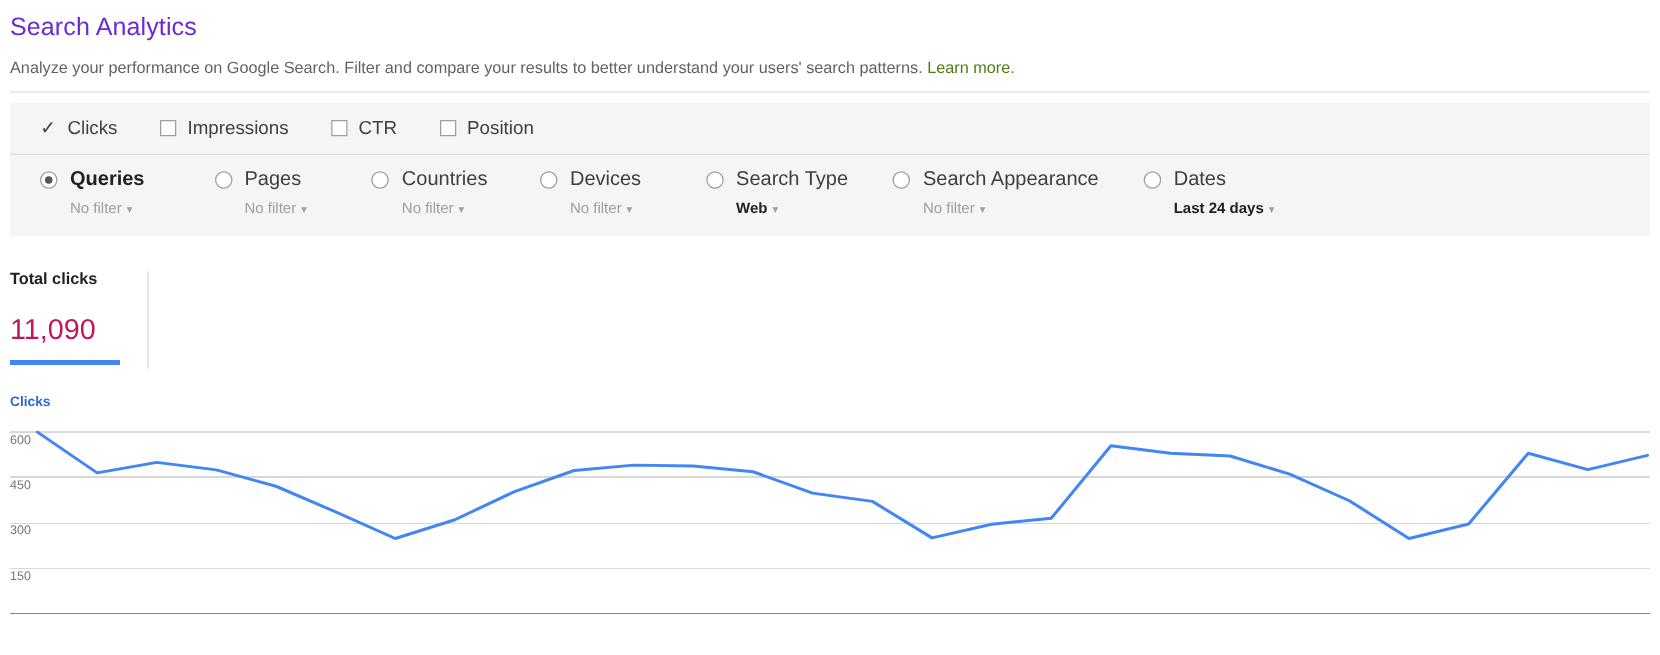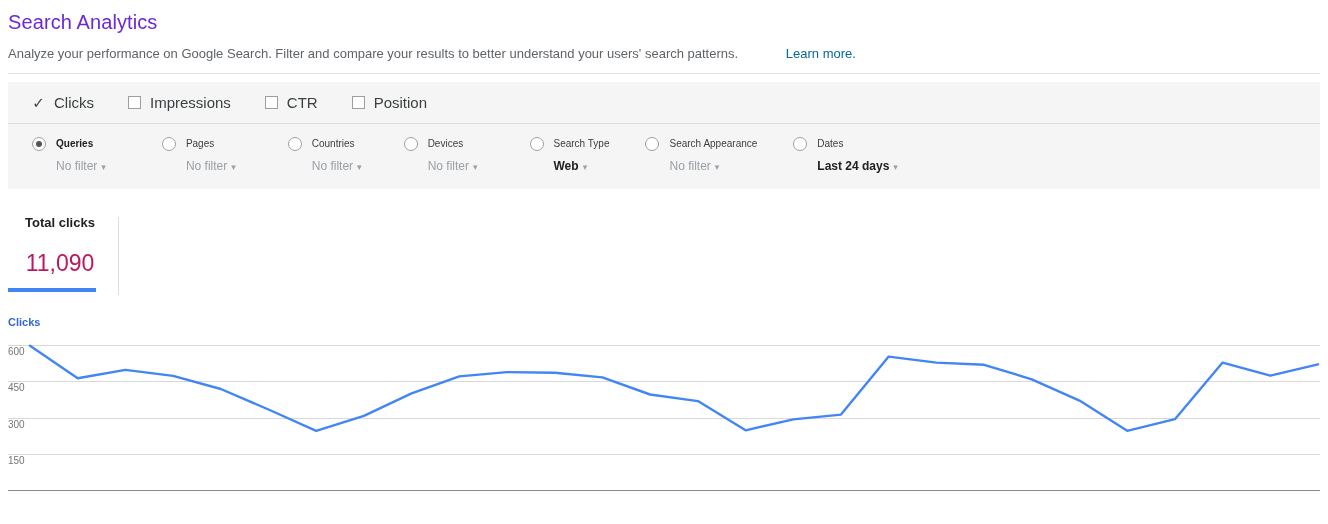--- a/index.html
+++ b/index.html
@@ -29,24 +29,23 @@
     line-height: 24px;
     margin: 0;
   }
   .page-subtitle {
     font-size: 13px;
     color: #5f6368;
     line-height: 16px;
     margin-top: 12px;
   }
   .learn-more-link {
-    color: #0369a1;
+    color: #4d7c0f;
     text-decoration: none;
     cursor: pointer;
-    margin-left: 44px;
   }
   .header-rule {
     position: absolute;
     left: 8px;
     top: 73px;
     width: 1312px;
     height: 1px;
     background: #e0e0e0;
   }
 
@@ -133,21 +132,21 @@
     content: "";
     position: absolute;
     left: 3px;
     top: 3px;
     width: 6px;
     height: 6px;
     border-radius: 50%;
     background: #555555;
   }
   .dim-label {
-    font-size: 10px;
+    font-size: 16px;
     color: #3c4043;
     line-height: 17px;
   }
   .dim-item.selected .dim-label {
     font-weight: bold;
     color: #202124;
   }
   .dim-filter {
     margin-left: 24px;
     margin-top: 7px;
@@ -168,21 +167,20 @@
     vertical-align: middle;
   }
 
   
   .totals-area {
     position: absolute;
     left: 0;
     top: 215px;
     width: 1328px;
     height: 80px;
-    text-align: center;
   }
   .total-card {
     position: absolute;
     left: 8px;
     top: 0;
     width: 104px;
   }
   .total-label {
     font-size: 13px;
     font-weight: bold;

